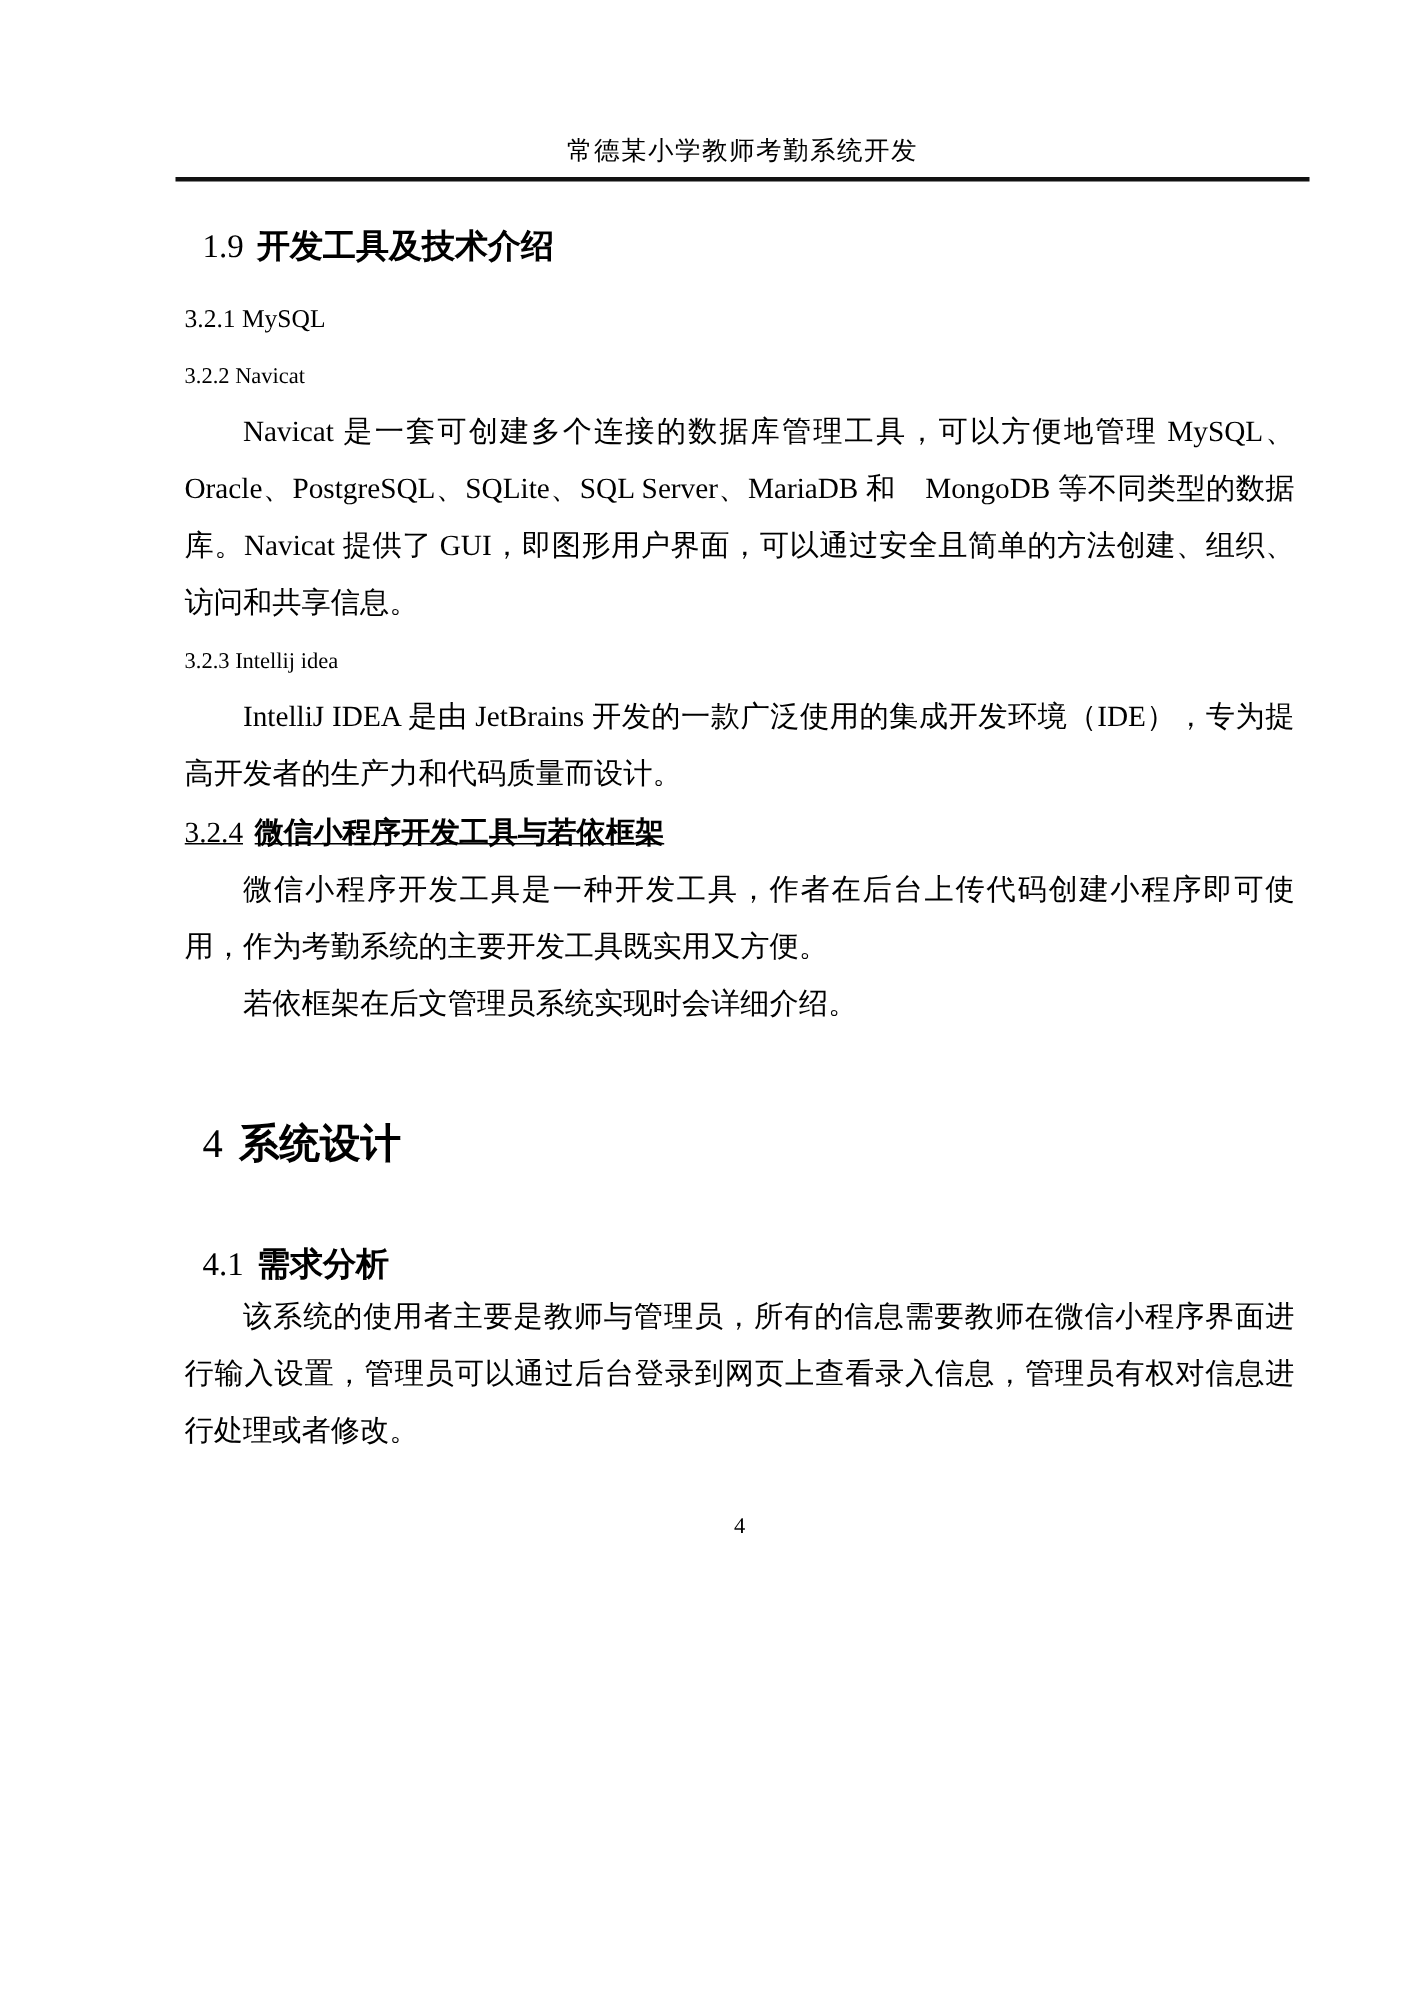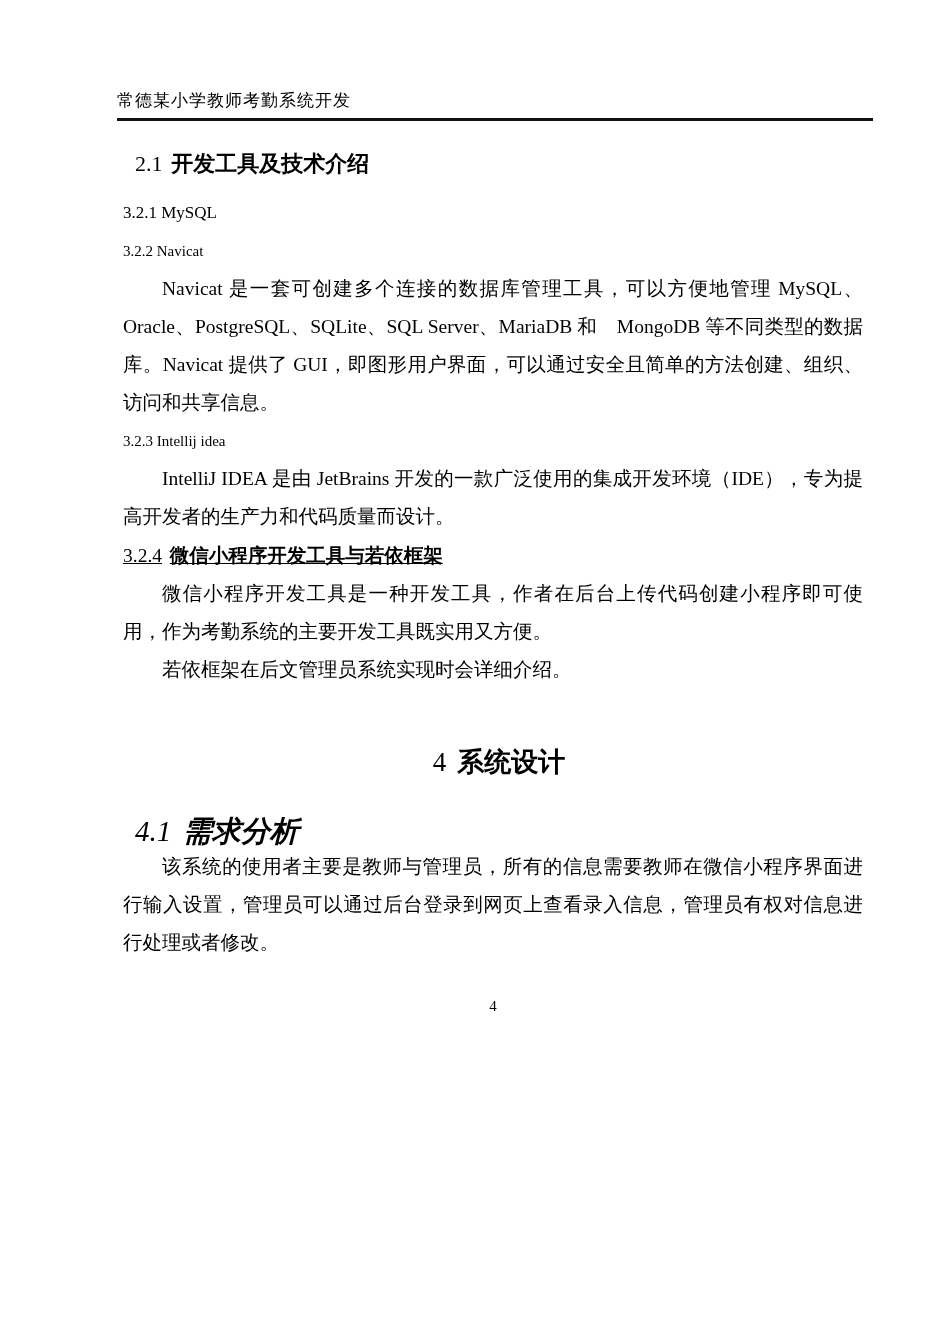--- a/index.html
+++ b/index.html
@@ -11,20 +11,21 @@
     font-family: "Liberation Serif", "DejaVu Serif", serif;
     position: relative;
     overflow: hidden;
   }
   .page-header {
     padding-top: 90px;
     margin-left: 117px;
     width: 756px;
   }
   .page-header .header-title {
+    text-align: center;
     font-size: 17px;
     line-height: 22px;
     letter-spacing: 1px;
   }
   .page-header .header-rule {
     margin-top: 6px;
     height: 3px;
     background: #111111;
   }
   main.doc-body {
@@ -46,28 +47,26 @@
     font-size: 22px;
     line-height: 30px;
     margin-top: 28px;
     padding-left: 12px;
   }
   h1.chapter-heading {
     font-size: 27px;
     line-height: 44px;
     margin-top: 51px;
     padding-left: 12px;
-    text-align: center;
   }
   h2.sec-heading-2 {
-    font-size: 29px;
+    font-size: 22px;
     line-height: 34px;
-    margin-top: 30px;
+    margin-top: 42px;
     padding-left: 12px;
-    font-style: italic;
   }
   h3.sub-heading {
     font-size: 17px;
     line-height: 38px;
     margin-top: 15px;
   }
   h3.sub-heading-plain {
     font-size: 15px;
     line-height: 38px;
   }
@@ -98,21 +97,21 @@
 <div class="page">
 
   <div class="page-header">
     <div class="header-title">常德某小学教师考勤系统开发</div>
     <div class="header-rule"></div>
   </div>
 
   <main class="doc-body">
 
     <h2 class="sec-heading">
-      <span class="num">2.1</span><span class="zh-bold">开发工具及技术介绍</span>
+      <span class="num">1.9</span><span class="zh-bold">开发工具及技术介绍</span>
     </h2>
 
     <h3 class="sub-heading">3.2.1 MySQL</h3>
 
     <h3 class="sub-heading-plain">3.2.2 Navicat</h3>
     <p class="body-par indent2">Navicat 是一套可创建多个连接的数据库管理工具，可以方便地管理 MySQL、Oracle、PostgreSQL、SQLite、SQL Server、MariaDB 和　MongoDB 等不同类型的数据库。Navicat 提供了 GUI，即图形用户界面，可以通过安全且简单的方法创建、组织、访问和共享信息。</p>
 
     <h3 class="sub-heading-plain">3.2.3 Intellij idea</h3>
     <p class="body-par indent2">IntelliJ IDEA 是由 JetBrains 开发的一款广泛使用的集成开发环境（IDE），专为提高开发者的生产力和代码质量而设计。</p>
 

